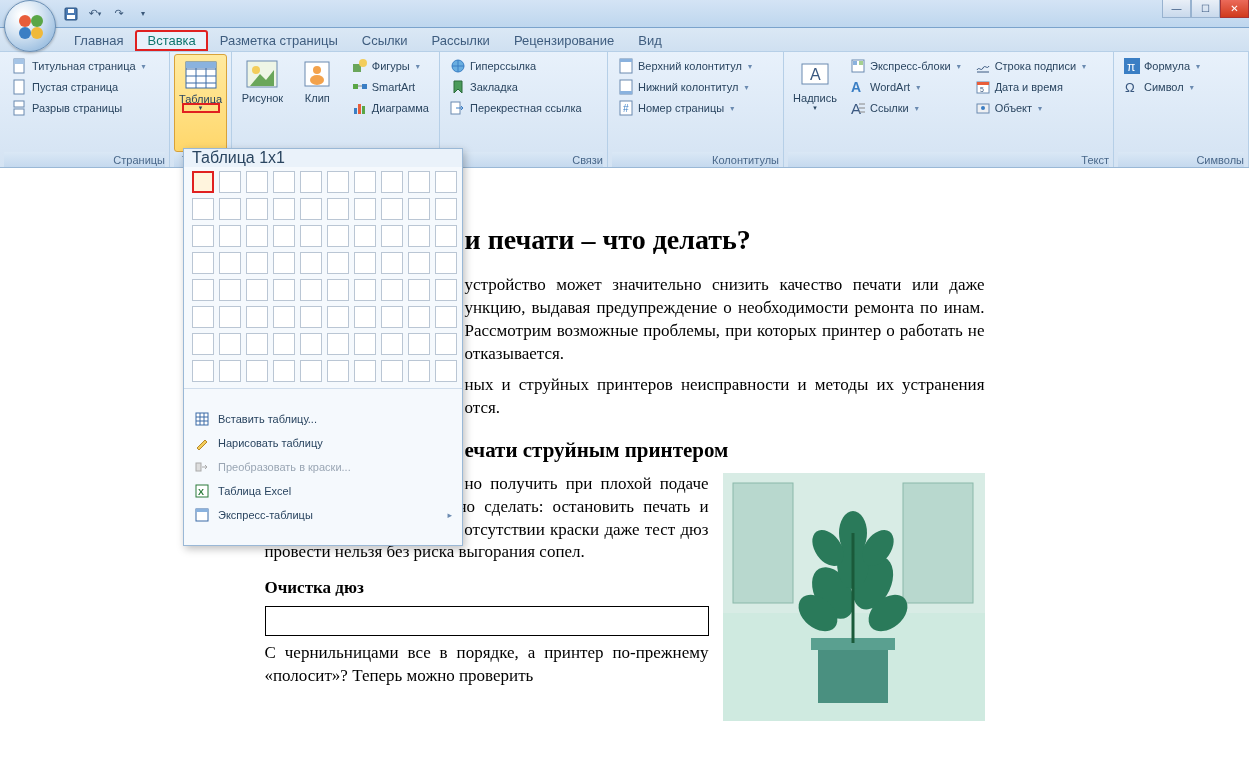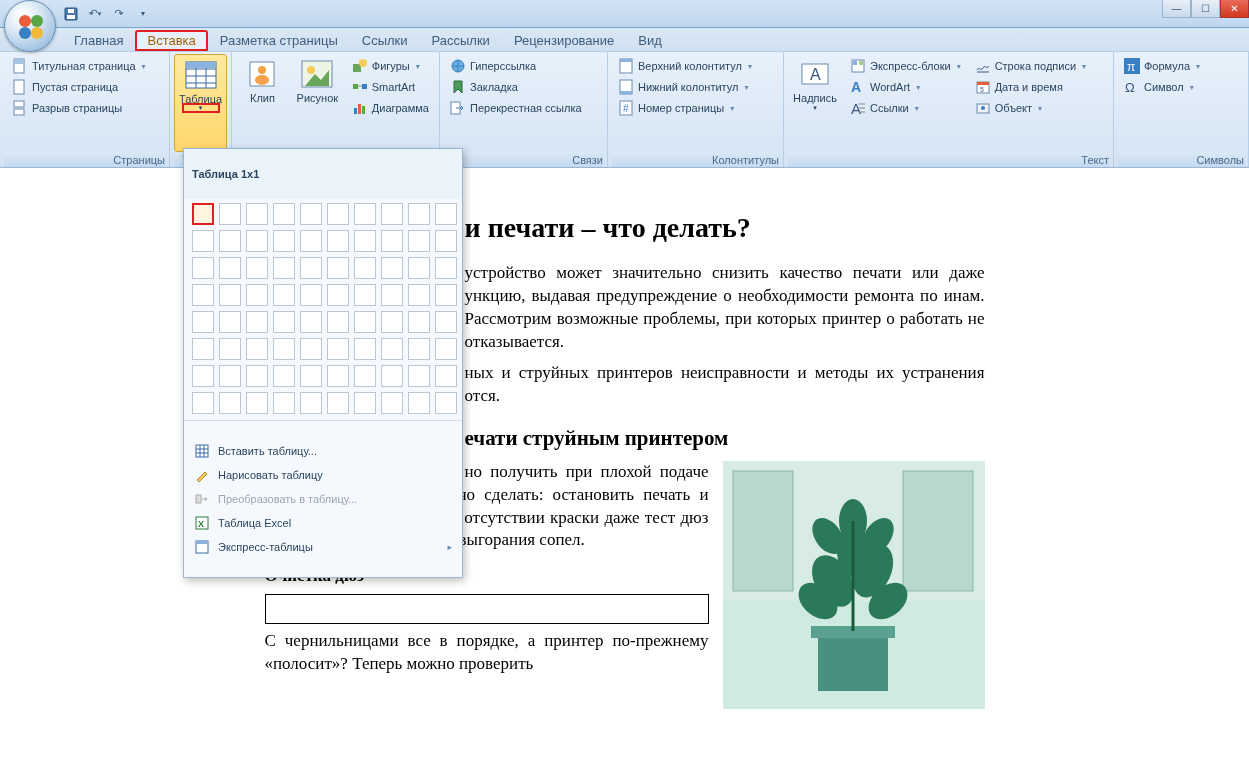--- a/index.html
+++ b/index.html
@@ -11,49 +11,49 @@
 .qat{display:flex;gap:6px;margin-left:62px;align-items:center}
 .qat .qi{width:18px;height:18px;display:flex;align-items:center;justify-content:center;color:#3b587a;font-size:11px}
 .title-text{position:absolute;left:0;right:0;text-align:center;font-size:12px;color:#3f5d7f;pointer-events:none}
 .winbtns{position:absolute;right:0;top:0;display:flex}
 .winbtns .wb{width:29px;height:18px;display:flex;align-items:center;justify-content:center;background:linear-gradient(to bottom,#e9eff7,#c9d9ec);border:1px solid #98b2cf;border-top:none;font-size:10px;color:#3a5880}
 .winbtns .wb.close{background:linear-gradient(to bottom,#eb6a5a,#d03a1c);color:#fff;border-color:#a33}
 .winbtns .wb.max{background:linear-gradient(to bottom,#e9eff7,#c9d9ec)}
 
 .tabrow{height:24px;background:linear-gradient(to bottom,#dbe8f5,#cfe0f1);display:flex;align-items:flex-end;padding-left:62px;border-bottom:1px solid #b6cfe7}
 .tab{padding:3px 12px;font-size:13px;color:#3f5d7f;cursor:pointer}
-.tab.active{background:#e8f1fb;border:1px solid #8fadce;border-bottom:none;border-radius:3px 3px 0 0;color:#a16207}
+.tab.active{background:#e8f1fb;border:1px solid #8fadce;border-bottom:none;border-radius:3px 3px 0 0;color:#0f766e}
 .tab.highlight{border:2px solid #e02020;padding:1px 10px}
 
 .ribbon{height:116px;background:linear-gradient(to bottom,#e8f1fb,#d4e3f3);display:flex;border-bottom:1px solid #9ab8d6}
 .group{border-right:1px solid #b6cfe7;display:flex;flex-direction:column;padding:2px 4px 0}
 .group-body{flex:1;display:flex;gap:2px}
 .group-label{text-align:right;font-size:11px;color:#4a688a;padding:2px 0 1px;background:linear-gradient(to bottom,#dae8f6,#c5d9ee)}
 .rbtn{display:flex;align-items:center;gap:4px;padding:2px 4px;font-size:11px;color:#2a4560;cursor:pointer;border-radius:2px;white-space:nowrap}
 .rbtn .ic{width:16px;height:16px;display:inline-flex;align-items:center;justify-content:center;font-size:12px}
 .rbtn .dd{font-size:8px;margin-left:2px;color:#6a8ab0}
 .bigbtn{display:flex;flex-direction:column;align-items:center;justify-content:flex-start;width:54px;padding:2px;font-size:11px;color:#2a4560;cursor:pointer;text-align:center}
 .bigbtn .bic{width:32px;height:32px;margin-top:2px;margin-bottom:2px;display:flex;align-items:center;justify-content:center}
 .bigbtn.table-active{background:linear-gradient(to bottom,#ffeaa0,#ffd76b);border:1px solid #d8a23a;border-radius:3px}
 .col{display:flex;flex-direction:column;gap:1px}
 .table-dd-arrow{width:38px;height:10px;border:2px solid #e02020;margin-top:-2px;display:flex;align-items:center;justify-content:center;font-size:7px}
 
 .popup{position:absolute;left:183px;top:148px;border:1px solid #9ab8d6;background:#f5f9fd;box-shadow:2px 3px 8px rgba(0,0,0,.25);z-index:30;width:280px}
-.popup-title{font-size:11px;font-weight:bold;padding:19px 8px;color:#2a4560;background:#eaf2fa}
+.popup-title{font-size:16px;font-weight:normal;padding:0 8px;color:#2a4560;background:#eaf2fa}
 .gridpick{padding:4px 8px;display:grid;grid-template-columns:repeat(10,24px);grid-template-rows:repeat(8,24px);gap:3px}
 .gridpick .cell{width:22px;height:22px;border:1px solid #bac6d4;background:#fff}
 .gridpick .cell.sel{border:2px solid #e02020;background:#fff4dd}
 .popup-menu{border-top:1px solid #cfdceb;padding:18px 0}
 .popup-menu .mi{display:flex;align-items:center;gap:8px;padding:4px 10px;font-size:11px;color:#2a4560;cursor:pointer}
 .popup-menu .mi.disabled{color:#9aa6b4}
 .popup-menu .mi .mic{width:16px;height:16px;display:flex;align-items:center;justify-content:center}
 .popup-menu .mi .arr{margin-left:auto;font-size:9px;color:#6a8ab0}
 
 .docarea{position:absolute;left:0;top:168px;right:0;bottom:0;background:#fff;overflow:hidden}
-.page{width:720px;margin:4px auto;padding:40px 0 0}
+.page{width:720px;margin:16px auto;padding:40px 0 0}
 .page h1{font-family:"Times New Roman",serif;font-size:28px;font-weight:bold;margin-bottom:18px;text-align:left}
 .page p{font-family:"Times New Roman",serif;font-size:17px;text-align:justify;margin-bottom:8px;line-height:1.35}
 .page h2{font-family:"Times New Roman",serif;font-size:21px;font-weight:bold;margin:18px 0 10px}
 .page h3{font-family:"Times New Roman",serif;font-size:17px;font-weight:bold;margin:14px 0 8px}
 .twocol{display:flex;gap:14px;align-items:flex-start}
 .twocol .txt{flex:1}
 .plant{width:262px;height:248px;background:linear-gradient(135deg,#b8e0d4,#6fc4b0);position:relative;overflow:hidden}
 .plant svg{width:100%;height:100%}
 .tblbox{border:1px solid #000;height:30px;margin:6px 0}
 </style>
@@ -154,36 +154,36 @@
       </div>
     </div>
     <div class="group-label">Таблицы</div>
   </div>
 
   <div class="group" style="width:208px">
     <div class="group-body">
       <div class="bigbtn">
           <div class="bic">
             <svg width="32" height="28">
+              <rect x="1" y="1" width="30" height="26" fill="#eef5e6" stroke="#6a8ab0"></rect>
+              <circle cx="10" cy="10" r="4" fill="#f3cd5b"></circle>
+              <polygon points="4,26 14,14 20,20 28,10 28,26" fill="#6aa65a"></polygon>
+            </svg>
+          </div>
+          <span>Рисунок</span>
+        </div>
+      <div class="bigbtn">
+          <div class="bic">
+            <svg width="32" height="28">
               <rect x="4" y="2" width="24" height="24" fill="#fff" stroke="#6a8ab0"></rect>
               <circle cx="16" cy="10" r="4" fill="#f3a24b"></circle>
               <ellipse cx="16" cy="20" rx="7" ry="5" fill="#f3a24b"></ellipse>
             </svg>
           </div>
           <span>Клип</span>
-        </div>
-      <div class="bigbtn">
-          <div class="bic">
-            <svg width="32" height="28">
-              <rect x="1" y="1" width="30" height="26" fill="#eef5e6" stroke="#6a8ab0"></rect>
-              <circle cx="10" cy="10" r="4" fill="#f3cd5b"></circle>
-              <polygon points="4,26 14,14 20,20 28,10 28,26" fill="#6aa65a"></polygon>
-            </svg>
-          </div>
-          <span>Рисунок</span>
         </div>
       <div class="col" style="padding:2px">
         <div class="rbtn">
             <span class="ic">
               <svg width="16" height="16">
                 <rect x="1" y="6" width="8" height="8" fill="#6aa65a"></rect>
                 <circle cx="11" cy="5" r="4" fill="#f3cd5b"></circle>
               </svg>
             </span>
             <span>Фигуры</span>
@@ -501,21 +501,21 @@
         </span>
         <span>Нарисовать таблицу</span>
       </div>
     <div class="mi disabled">
         <span class="mic">
           <svg width="14" height="14">
             <rect x="1" y="3" width="5" height="8" fill="#ddd" stroke="#aaa"></rect>
             <path d="M7 7h5m0 0l-2-2m2 2l-2 2" stroke="#aaa" fill="none"></path>
           </svg>
         </span>
-        <span>Преобразовать в таблицу...</span>
+        <span>Преобразовать в краски...</span>
       </div>
     <div class="mi">
         <span class="mic">
           <svg width="14" height="14">
             <rect x="1" y="1" width="12" height="12" fill="#fff" stroke="#2a7a3a"></rect>
             <text x="3" y="11" font-size="9" fill="#2a7a3a" font-weight="bold">X</text>
           </svg>
         </span>
         <span>Таблица Excel</span>
       </div>

